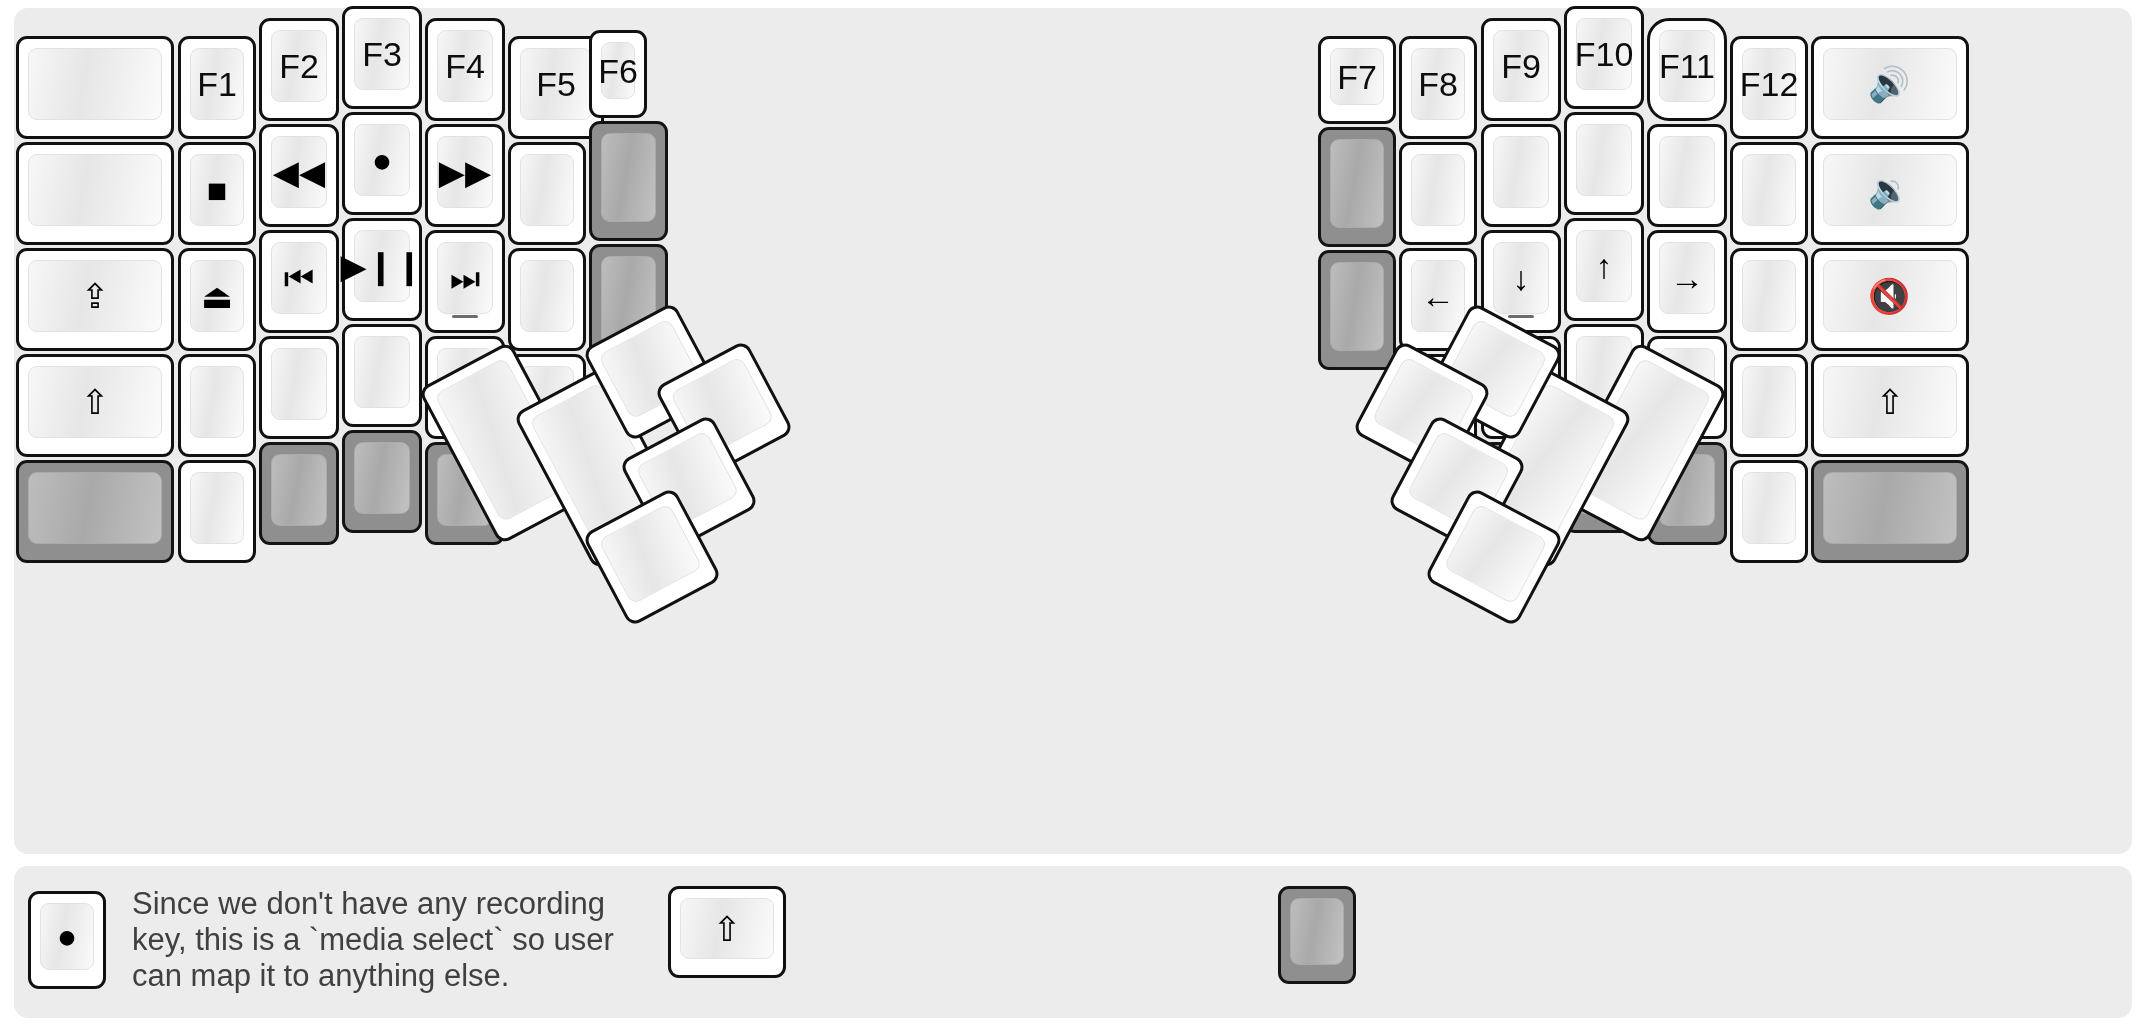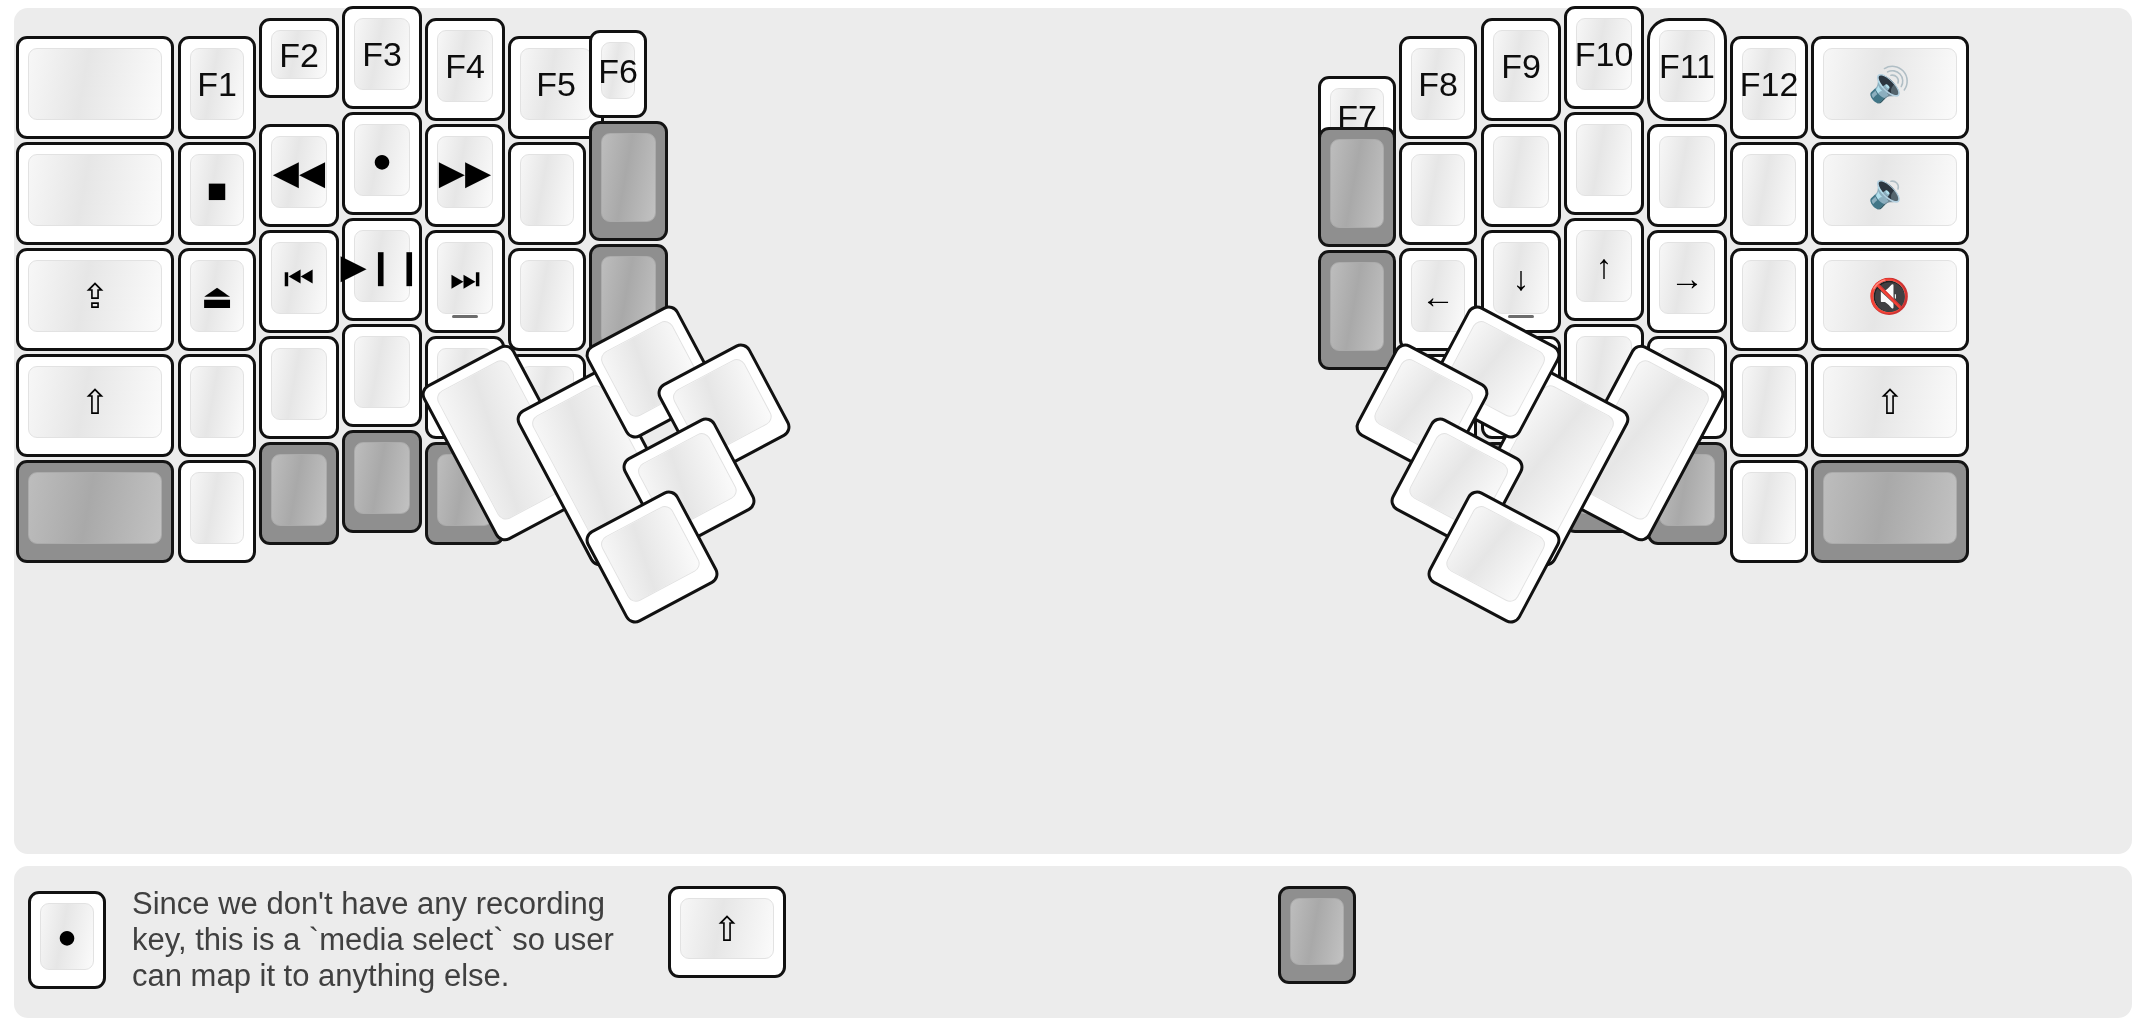--- a/index.html
+++ b/index.html
@@ -121,21 +121,21 @@
         <div class="cap">
           <span class="glyph big">⏏</span>
         </div>
       </div>
       <div class="key" style="left: 178px; top: 354px; width: 78px; height: 103px;">
         <div class="cap"></div>
       </div>
       <div class="key" style="left: 178px; top: 460px; width: 78px; height: 103px;">
         <div class="cap"></div>
       </div>
-      <div class="key" style="left: 259px; top: 18px; width: 80px; height: 80px;">
+      <div class="key" style="left: 259px; top: 18px; width: 80px; height: 103px;">
         <div class="cap">
           <span class="lbl">F2</span>
         </div>
       </div>
       <div class="key" style="left: 259px; top: 124px; width: 80px; height: 103px;">
         <div class="cap">
           <span class="glyph big">◀◀</span>
         </div>
       </div>
       <div class="key" style="left: 259px; top: 230px; width: 80px; height: 103px;">
@@ -210,21 +210,21 @@
         <div class="cap">
           <span class="lbl">F6</span>
         </div>
       </div>
       <div class="key trans" style="left: 589px; top: 121px; width: 79px; height: 120px;">
         <div class="cap"></div>
       </div>
       <div class="key trans" style="left: 589px; top: 244px; width: 79px; height: 120px;">
         <div class="cap"></div>
       </div>
-      <div class="key" style="left: 1318px; top: 36px; width: 78px; height: 88px; margin-top: 40px;">
+      <div class="key" style="left: 1318px; top: 36px; width: 78px; height: 88px;">
         <div class="cap">
           <span class="lbl">F7</span>
         </div>
       </div>
       <div class="key trans" style="left: 1318px; top: 127px; width: 78px; height: 120px;">
         <div class="cap"></div>
       </div>
       <div class="key trans" style="left: 1318px; top: 250px; width: 78px; height: 120px;">
         <div class="cap"></div>
       </div>

